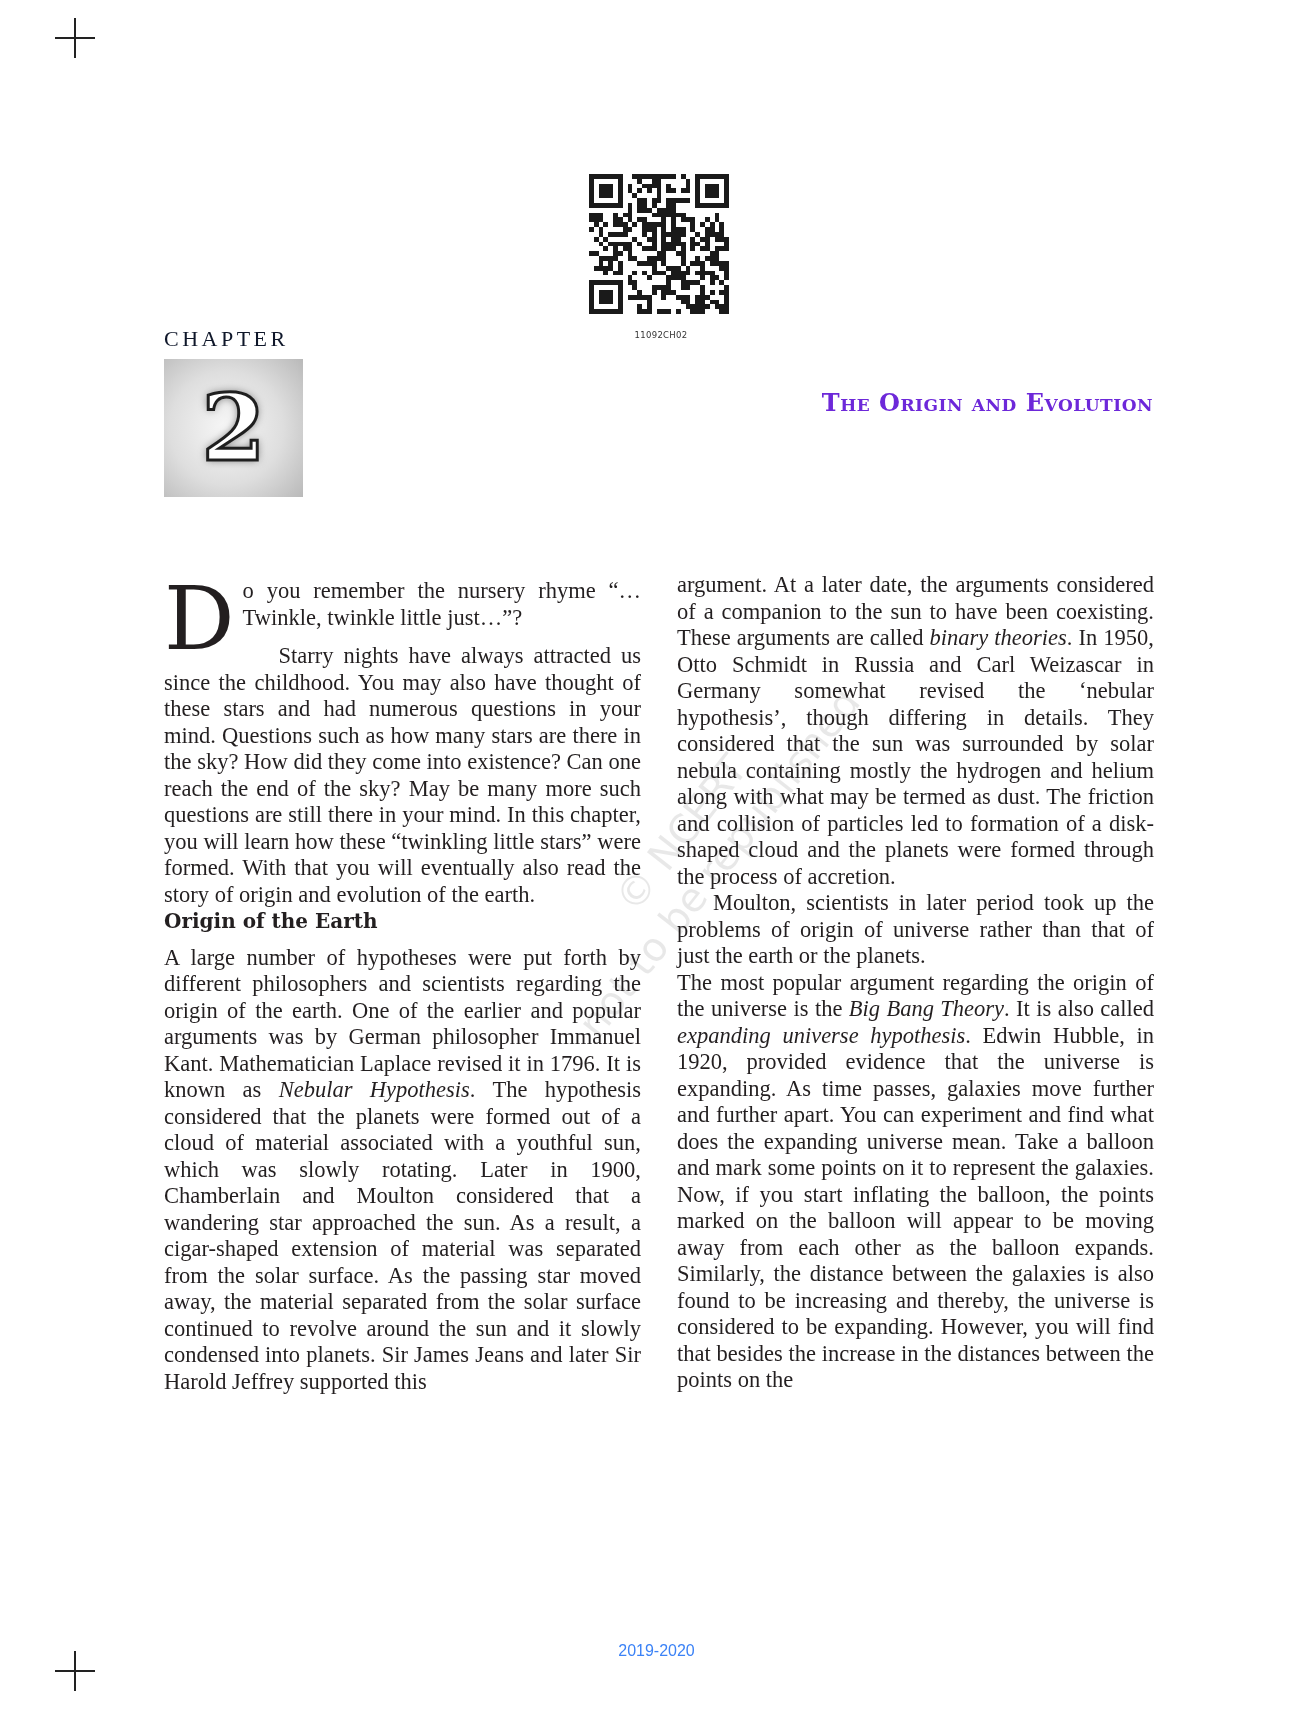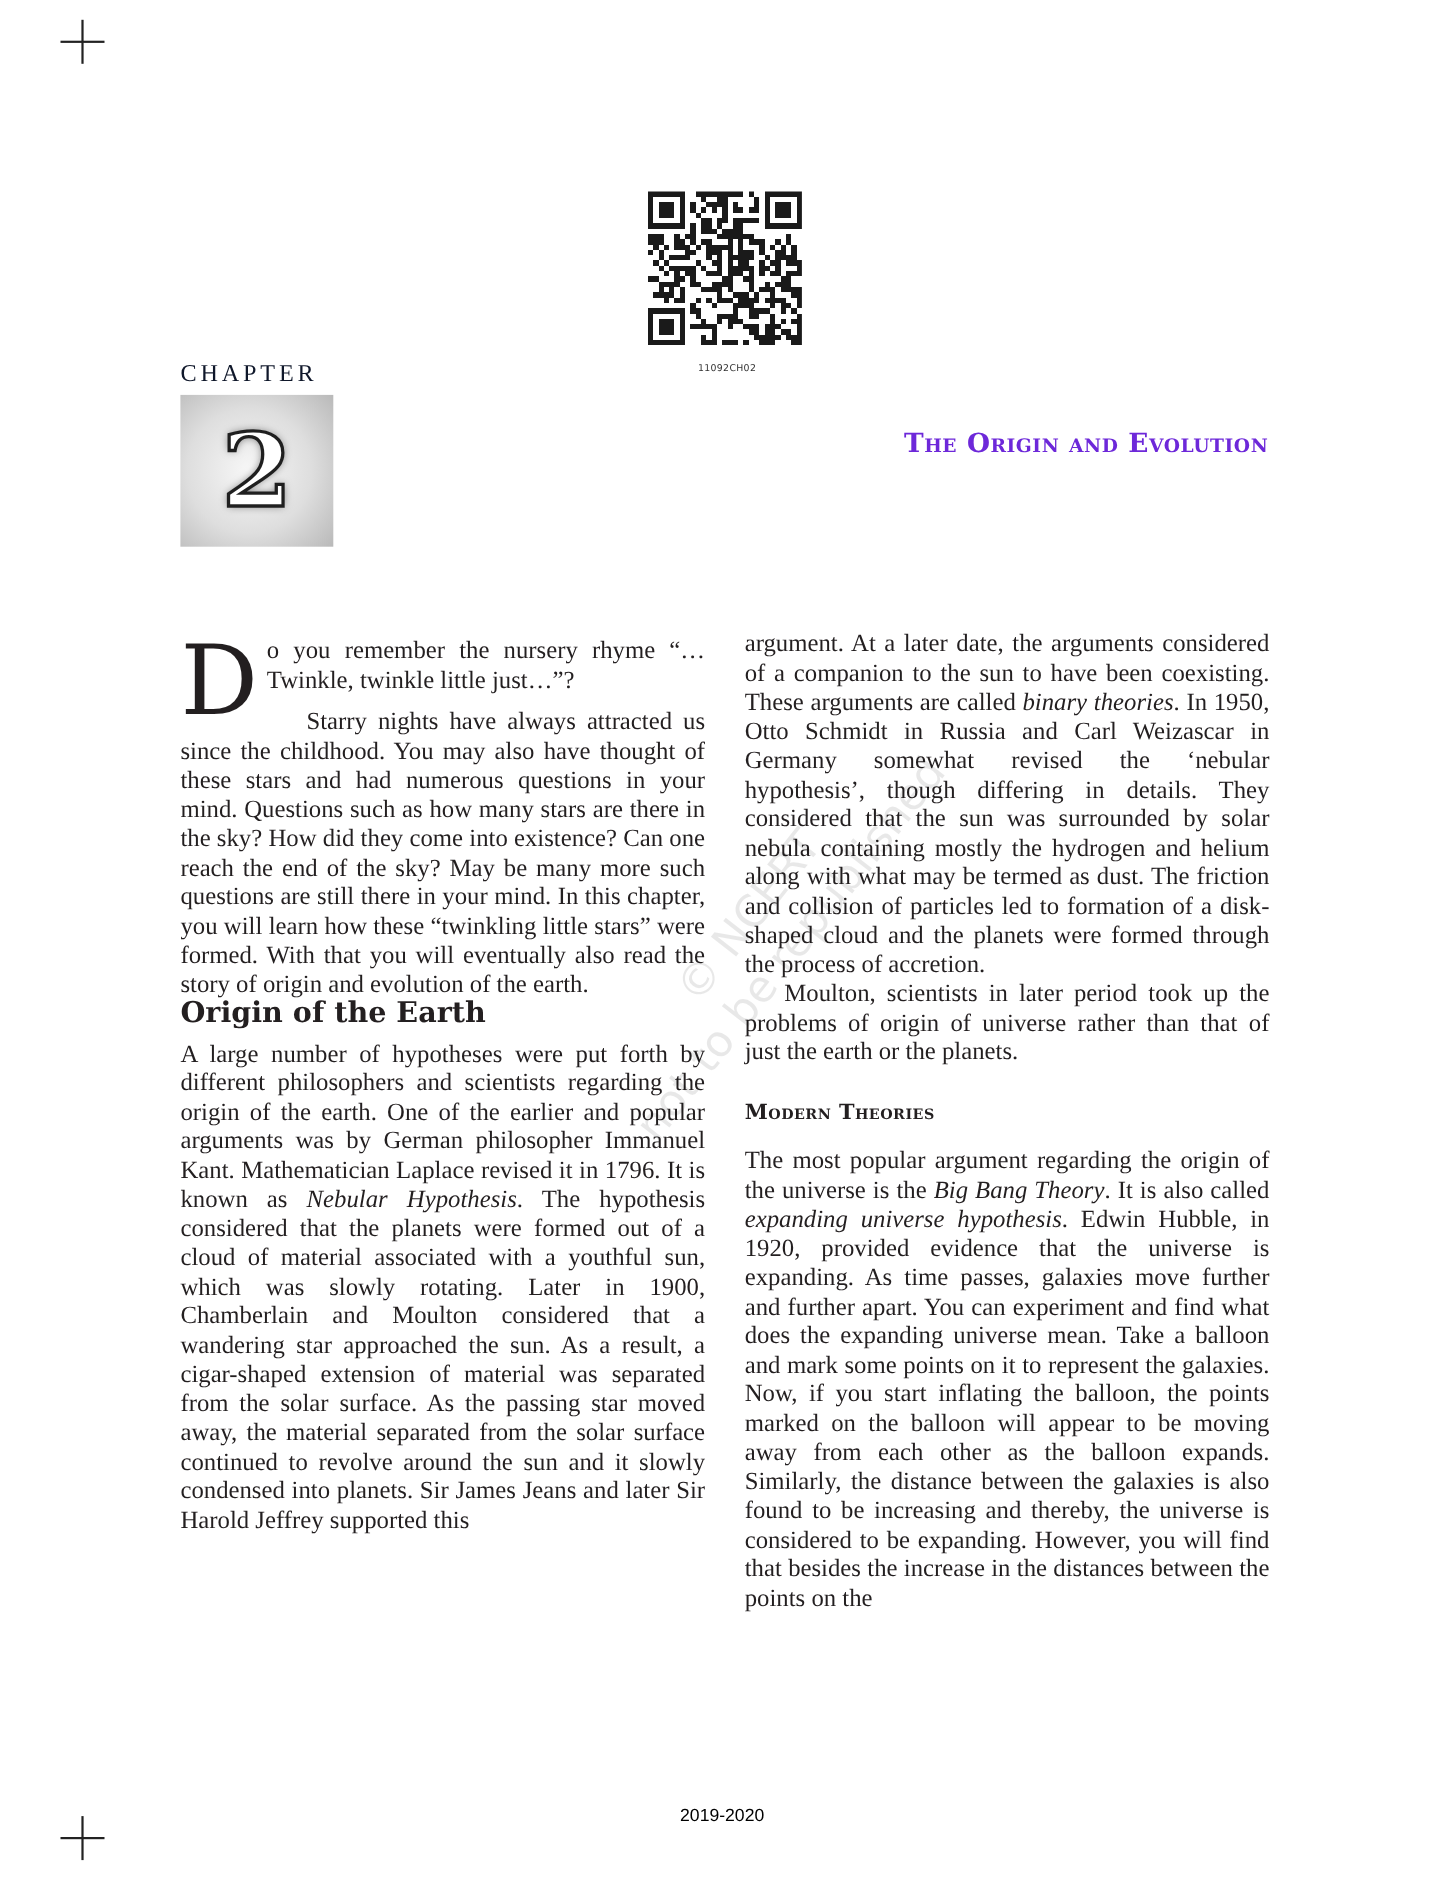--- a/index.html
+++ b/index.html
@@ -37,31 +37,31 @@
   .col.right { left: 677px; top: 572px; }
   .col p { margin: 0; }
   .col p.indent { text-indent: 36px; }
 
   .dropcap { float: left; font-family: "DejaVu Serif", serif; font-size: 88px; line-height: 70px;
              margin: 6px 8px 0 0; color: #231f20; }
   .intro { margin-bottom: 12px !important; }
 
   .h-sec { font-family: "DejaVu Serif", serif; font-weight: bold; font-variant: small-caps;
            font-size: 19px; letter-spacing: 0.4px; margin: 28px 0 18px 0 !important; text-align: left !important; }
-  .h-sub { font-family: "DejaVu Serif", serif; font-weight: bold; font-size: 26px;
+  .h-sub { font-family: "DejaVu Serif", serif; font-weight: bold; font-size: 20px;
            margin: 0 0 10px 0 !important; text-align: left !important; }
   em { font-style: italic; }
 
   .watermark { position: absolute; left: 470px; top: 800px; width: 460px;
                transform: rotate(-52deg); transform-origin: center;
                font-family: "DejaVu Sans", sans-serif; font-size: 40px; line-height: 48px;
                color: rgba(0,0,0,0.09); text-align: center; pointer-events: none; }
 
   .footer { position: absolute; left: 0; width: 1313px; top: 1642px; text-align: center;
-            font-family: "Liberation Sans", sans-serif; font-size: 16px; color: #000000; }
+            font-family: "Liberation Sans", sans-serif; font-size: 16px; color: #3b82f6; }
 </style>
 </head>
 <body>
 
 <div class="crop tl"></div>
 <div class="crop bl"></div>
 
 <svg class="qr" viewBox="0 0 29 29" shape-rendering="crispEdges">
   <rect x="0" y="0" width="7" height="7" fill="#1a1a1a"></rect>
     <rect x="1" y="1" width="5" height="5" fill="#fff"></rect>
@@ -422,21 +422,20 @@
     <span class="dropcap">D</span><span>o you remember the nursery rhyme “…Twinkle, twinkle little just…”?</span>
   </p>
   <p class="indent">Starry nights have always attracted us since the childhood. You may also have thought of these stars and had numerous questions in your mind. Questions such as how many stars are there in the sky? How did they come into existence? Can one reach the end of the sky? May be many more such questions are still there in your mind. In this chapter, you will learn how these “twinkling little stars” were formed. With that you will eventually also read the story of origin and evolution of the earth.</p>
   <p class="h-sub">Origin of the Earth</p>
   <p id="flow-left"><span>A large number of hypotheses were put forth by different philosophers and scientists regarding the origin of the earth. One of the earlier and popular arguments was by German philosopher Immanuel Kant. Mathematician Laplace revised it in 1796. It is known as </span><em>Nebular Hypothesis</em><span id="flow-source">. The hypothesis considered that the planets were formed out of a cloud of material associated with a youthful sun, which was slowly rotating. Later in 1900, Chamberlain and Moulton considered that a wandering star approached the sun. As a result, a cigar-shaped extension of material was separated from the solar surface. As the passing star moved away, the material separated from the solar surface continued to revolve around the sun and it slowly condensed into planets. Sir James Jeans and later Sir Harold Jeffrey supported this</span></p>
 </div>
 
 <div class="col right">
   <p id="flow-right"><span>argument. At a later date, the arguments considered of a companion to the sun to have been coexisting. These arguments are called </span><em>binary theories</em><span>. In 1950, Otto Schmidt in Russia and Carl Weizascar in Germany somewhat revised the ‘nebular hypothesis’, though differing in details. They considered that the sun was surrounded by solar nebula containing mostly the hydrogen and helium along with what may be termed as dust. The friction and collision of particles led to formation of a disk-shaped cloud and the planets were formed through the process of accretion.</span></p>
   <p class="indent">Moulton, scientists in later period took up the problems of origin of universe rather than that of just the earth or the planets.</p>
-  <p class="h-sec">Modern Theories</p>
   <p><span>The most popular argument regarding the origin of the universe is the </span><em>Big Bang Theory</em><span>. It is also called </span><em>expanding universe hypothesis</em><span>. Edwin Hubble, in 1920, provided evidence that the universe is expanding. As time passes, galaxies move further and further apart. You can experiment and find what does the expanding universe mean. Take a balloon and mark some points on it to represent the galaxies. Now, if you start inflating the balloon, the points marked on the balloon will appear to be moving away from each other as the balloon expands. Similarly, the distance between the galaxies is also found to be increasing and thereby, the universe is considered to be expanding. However, you will find that besides the increase in the distances between the points on the</span></p>
 </div>
 
 <div class="watermark">
   <div>© NCERT</div>
   <div>not to be republished</div>
 </div>
 
 <div class="footer">2019-2020</div>
 

